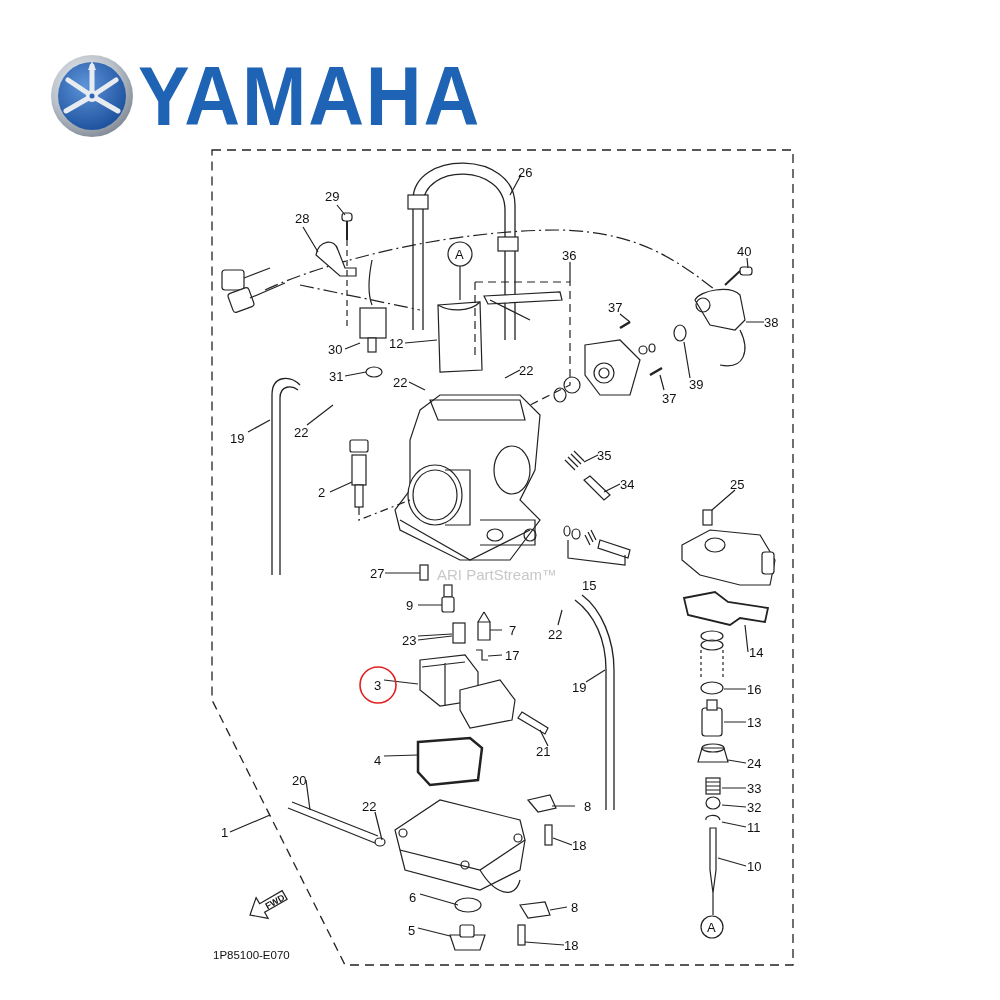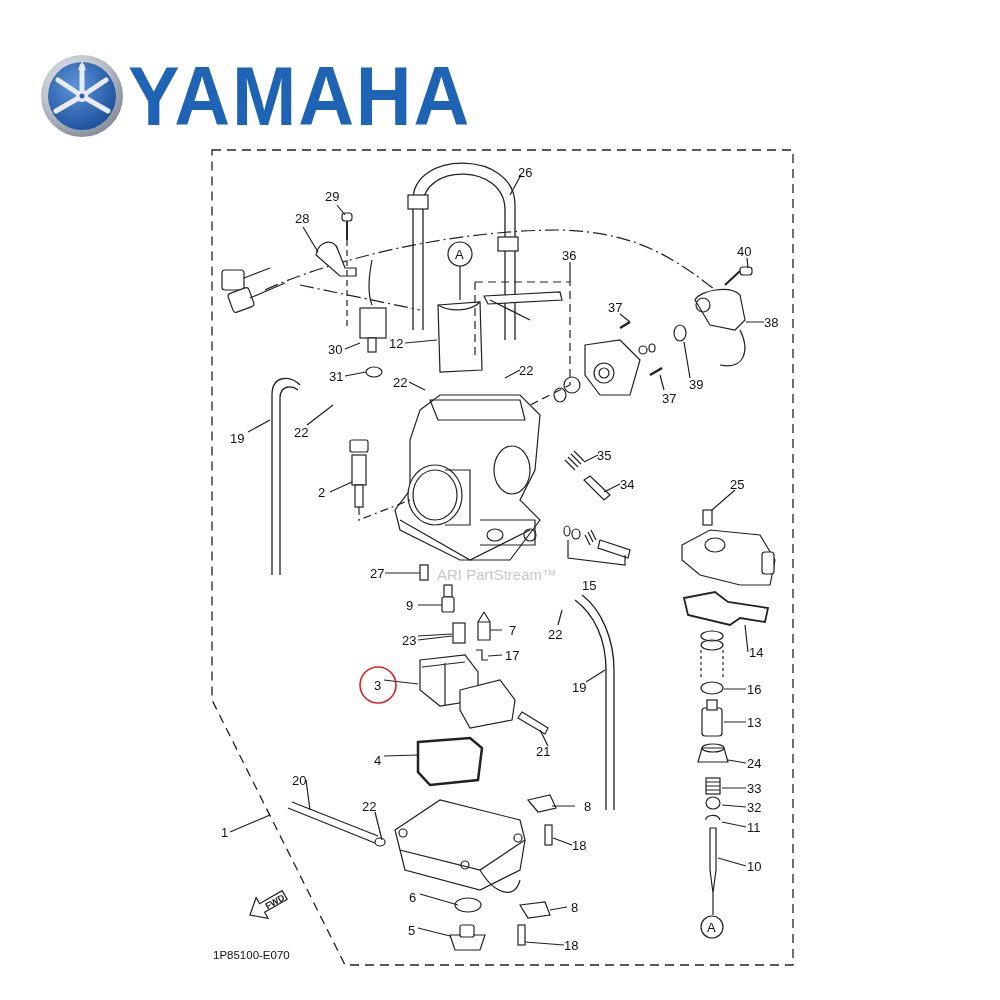--- a/index.html
+++ b/index.html
@@ -1,17 +1,17 @@
 <!DOCTYPE html>
 <html><head>
   <meta charset="utf-8">
   <style>
     html, body { margin:0; padding:0; background:#ffffff; }
     body { width:1000px; height:1000px; position:relative; overflow:hidden; font-family:"Liberation Sans", sans-serif; }
-    #logo { position:absolute; left:40px; top:52px; width:390px; height:90px; }
+    #logo { position:absolute; left:50px; top:52px; width:390px; height:90px; }
     #logo .wordmark { position:absolute; left:88px; top:-4px; font-family:"Liberation Sans", sans-serif; font-weight:bold; font-size:84px; color:#1f63b4; letter-spacing:2px; line-height:96px; transform:scaleX(0.92); transform-origin:left center; }
     #diagram { position:absolute; left:0; top:0; width:1000px; height:1000px; }
     .lbl { font-family:"Liberation Sans", sans-serif; font-size:13px; fill:#111; }
     .code { font-family:"Liberation Sans", sans-serif; font-size:11.5px; fill:#111; }
     .wm { font-family:"Liberation Sans", sans-serif; font-size:15px; fill:#c8c8c8; }
   </style>
 </head>
 <body>
 
 <div id="logo">

